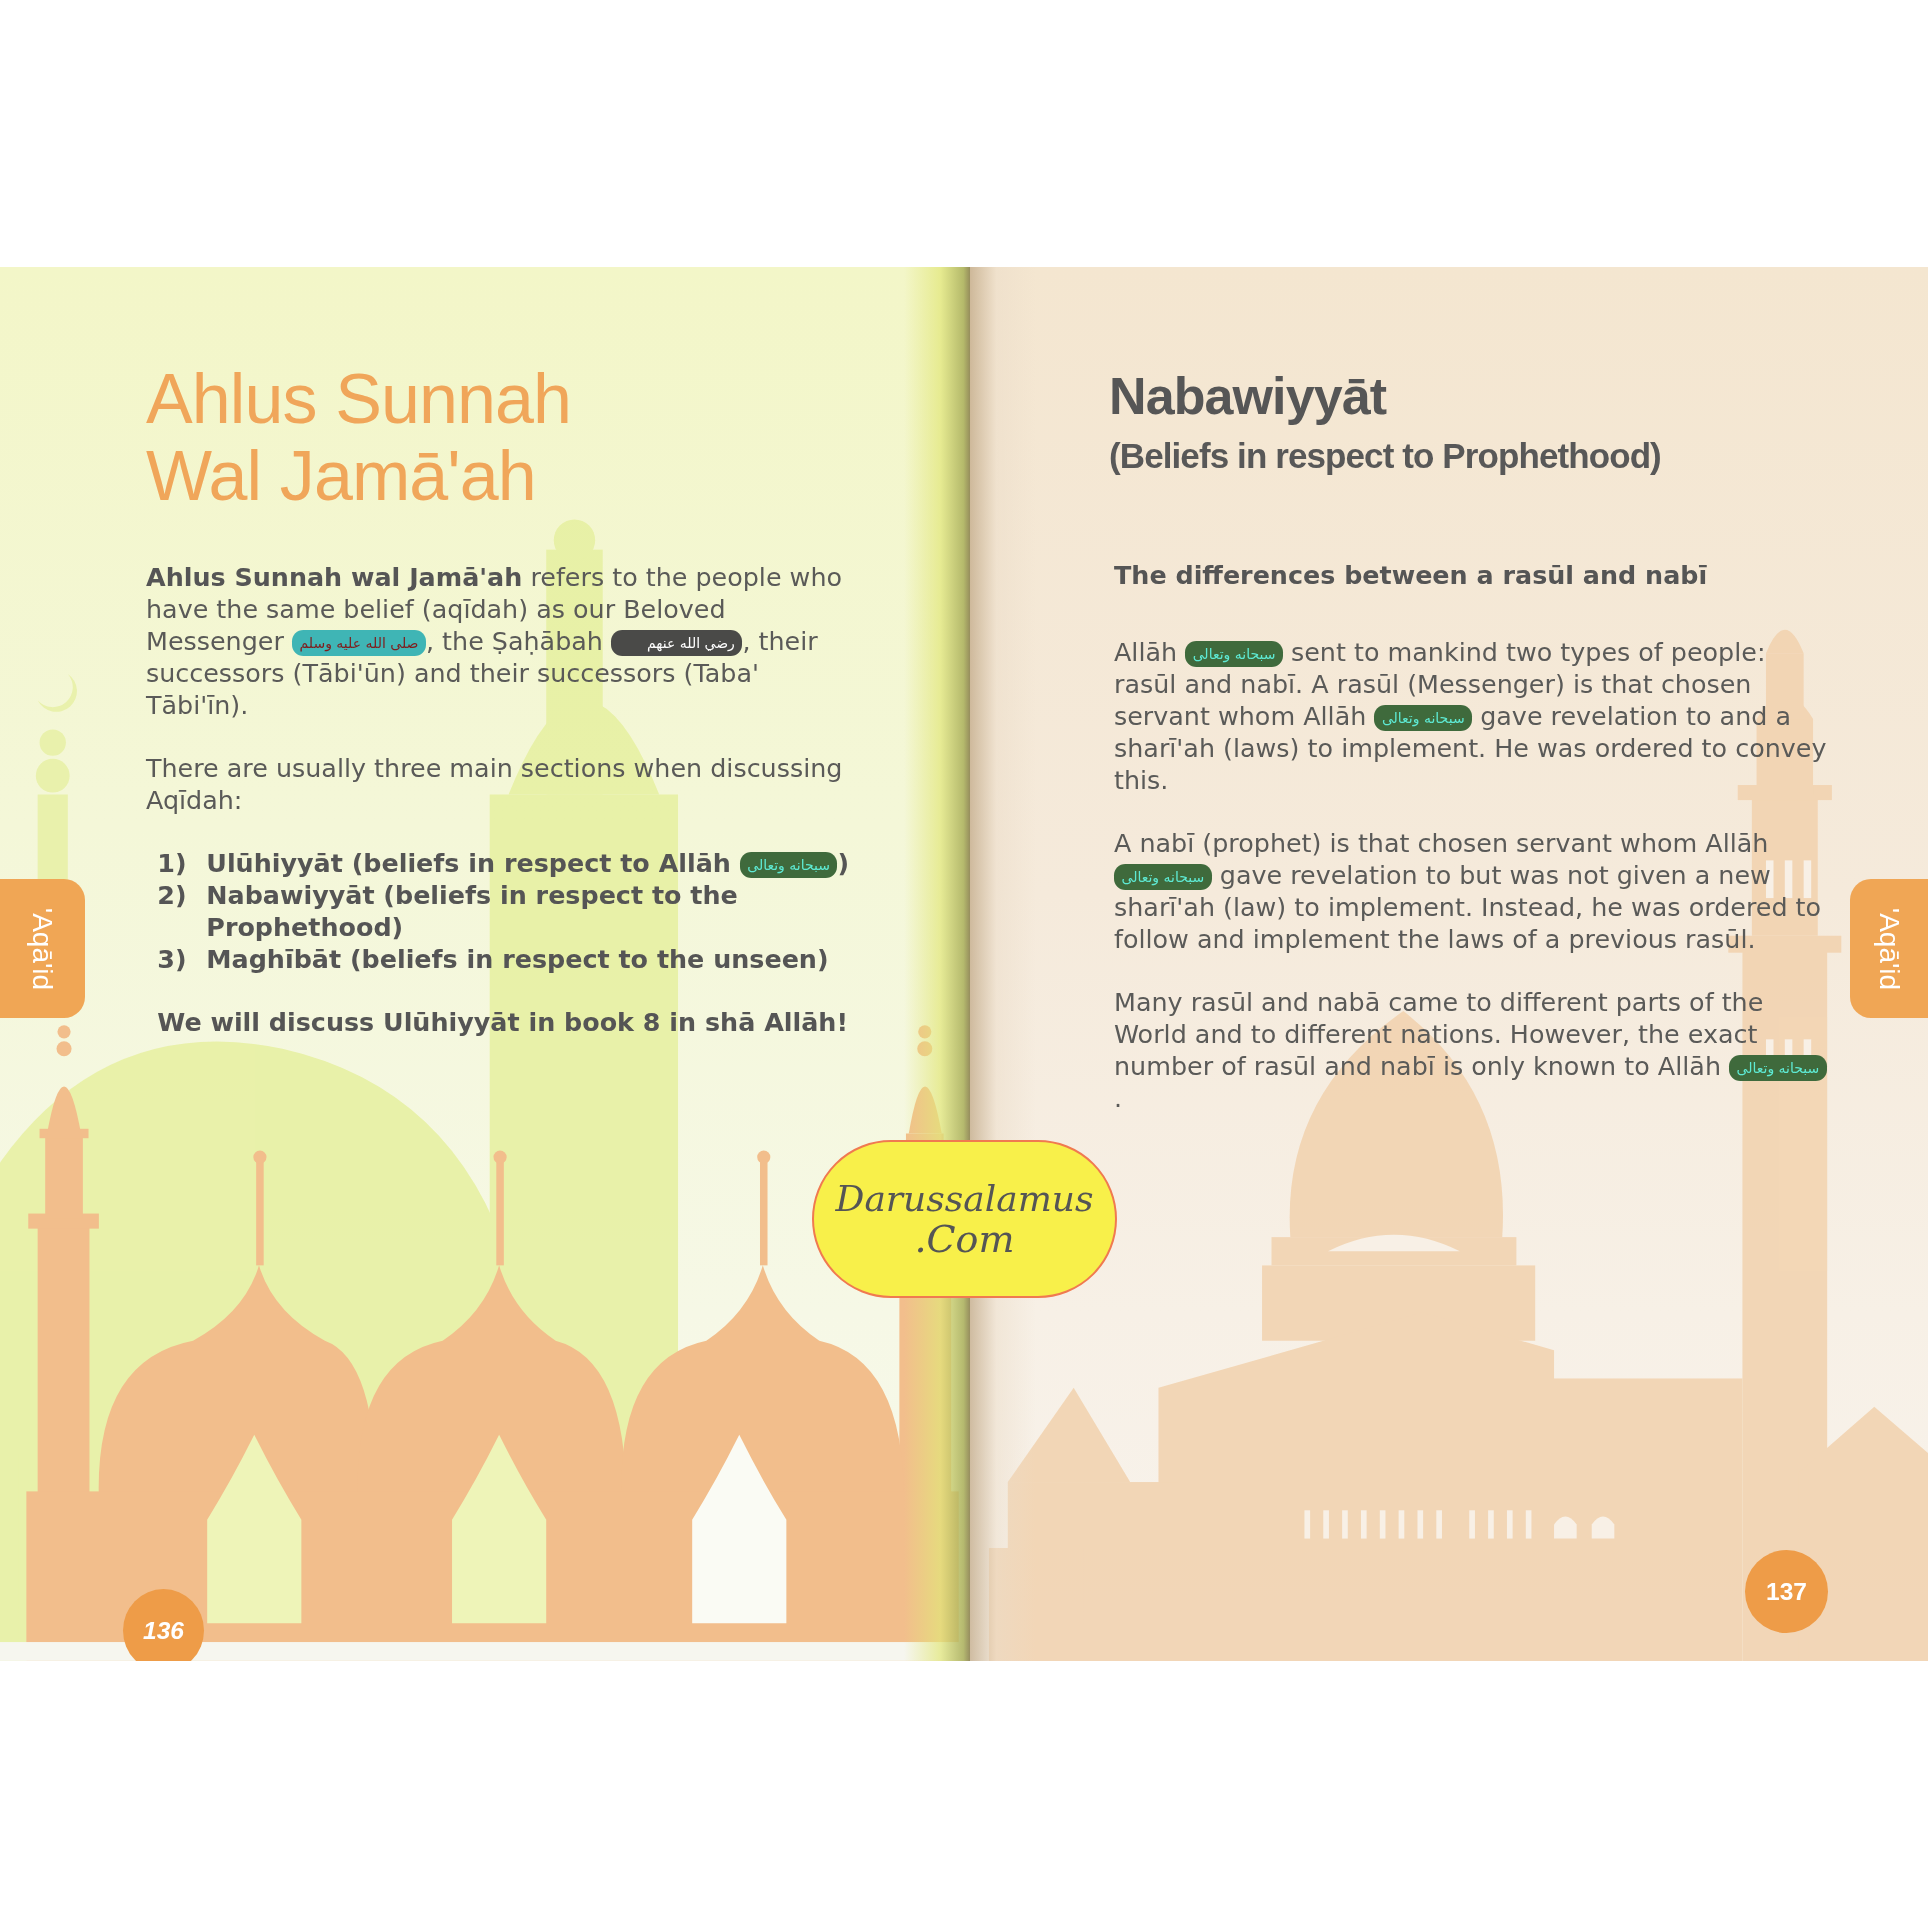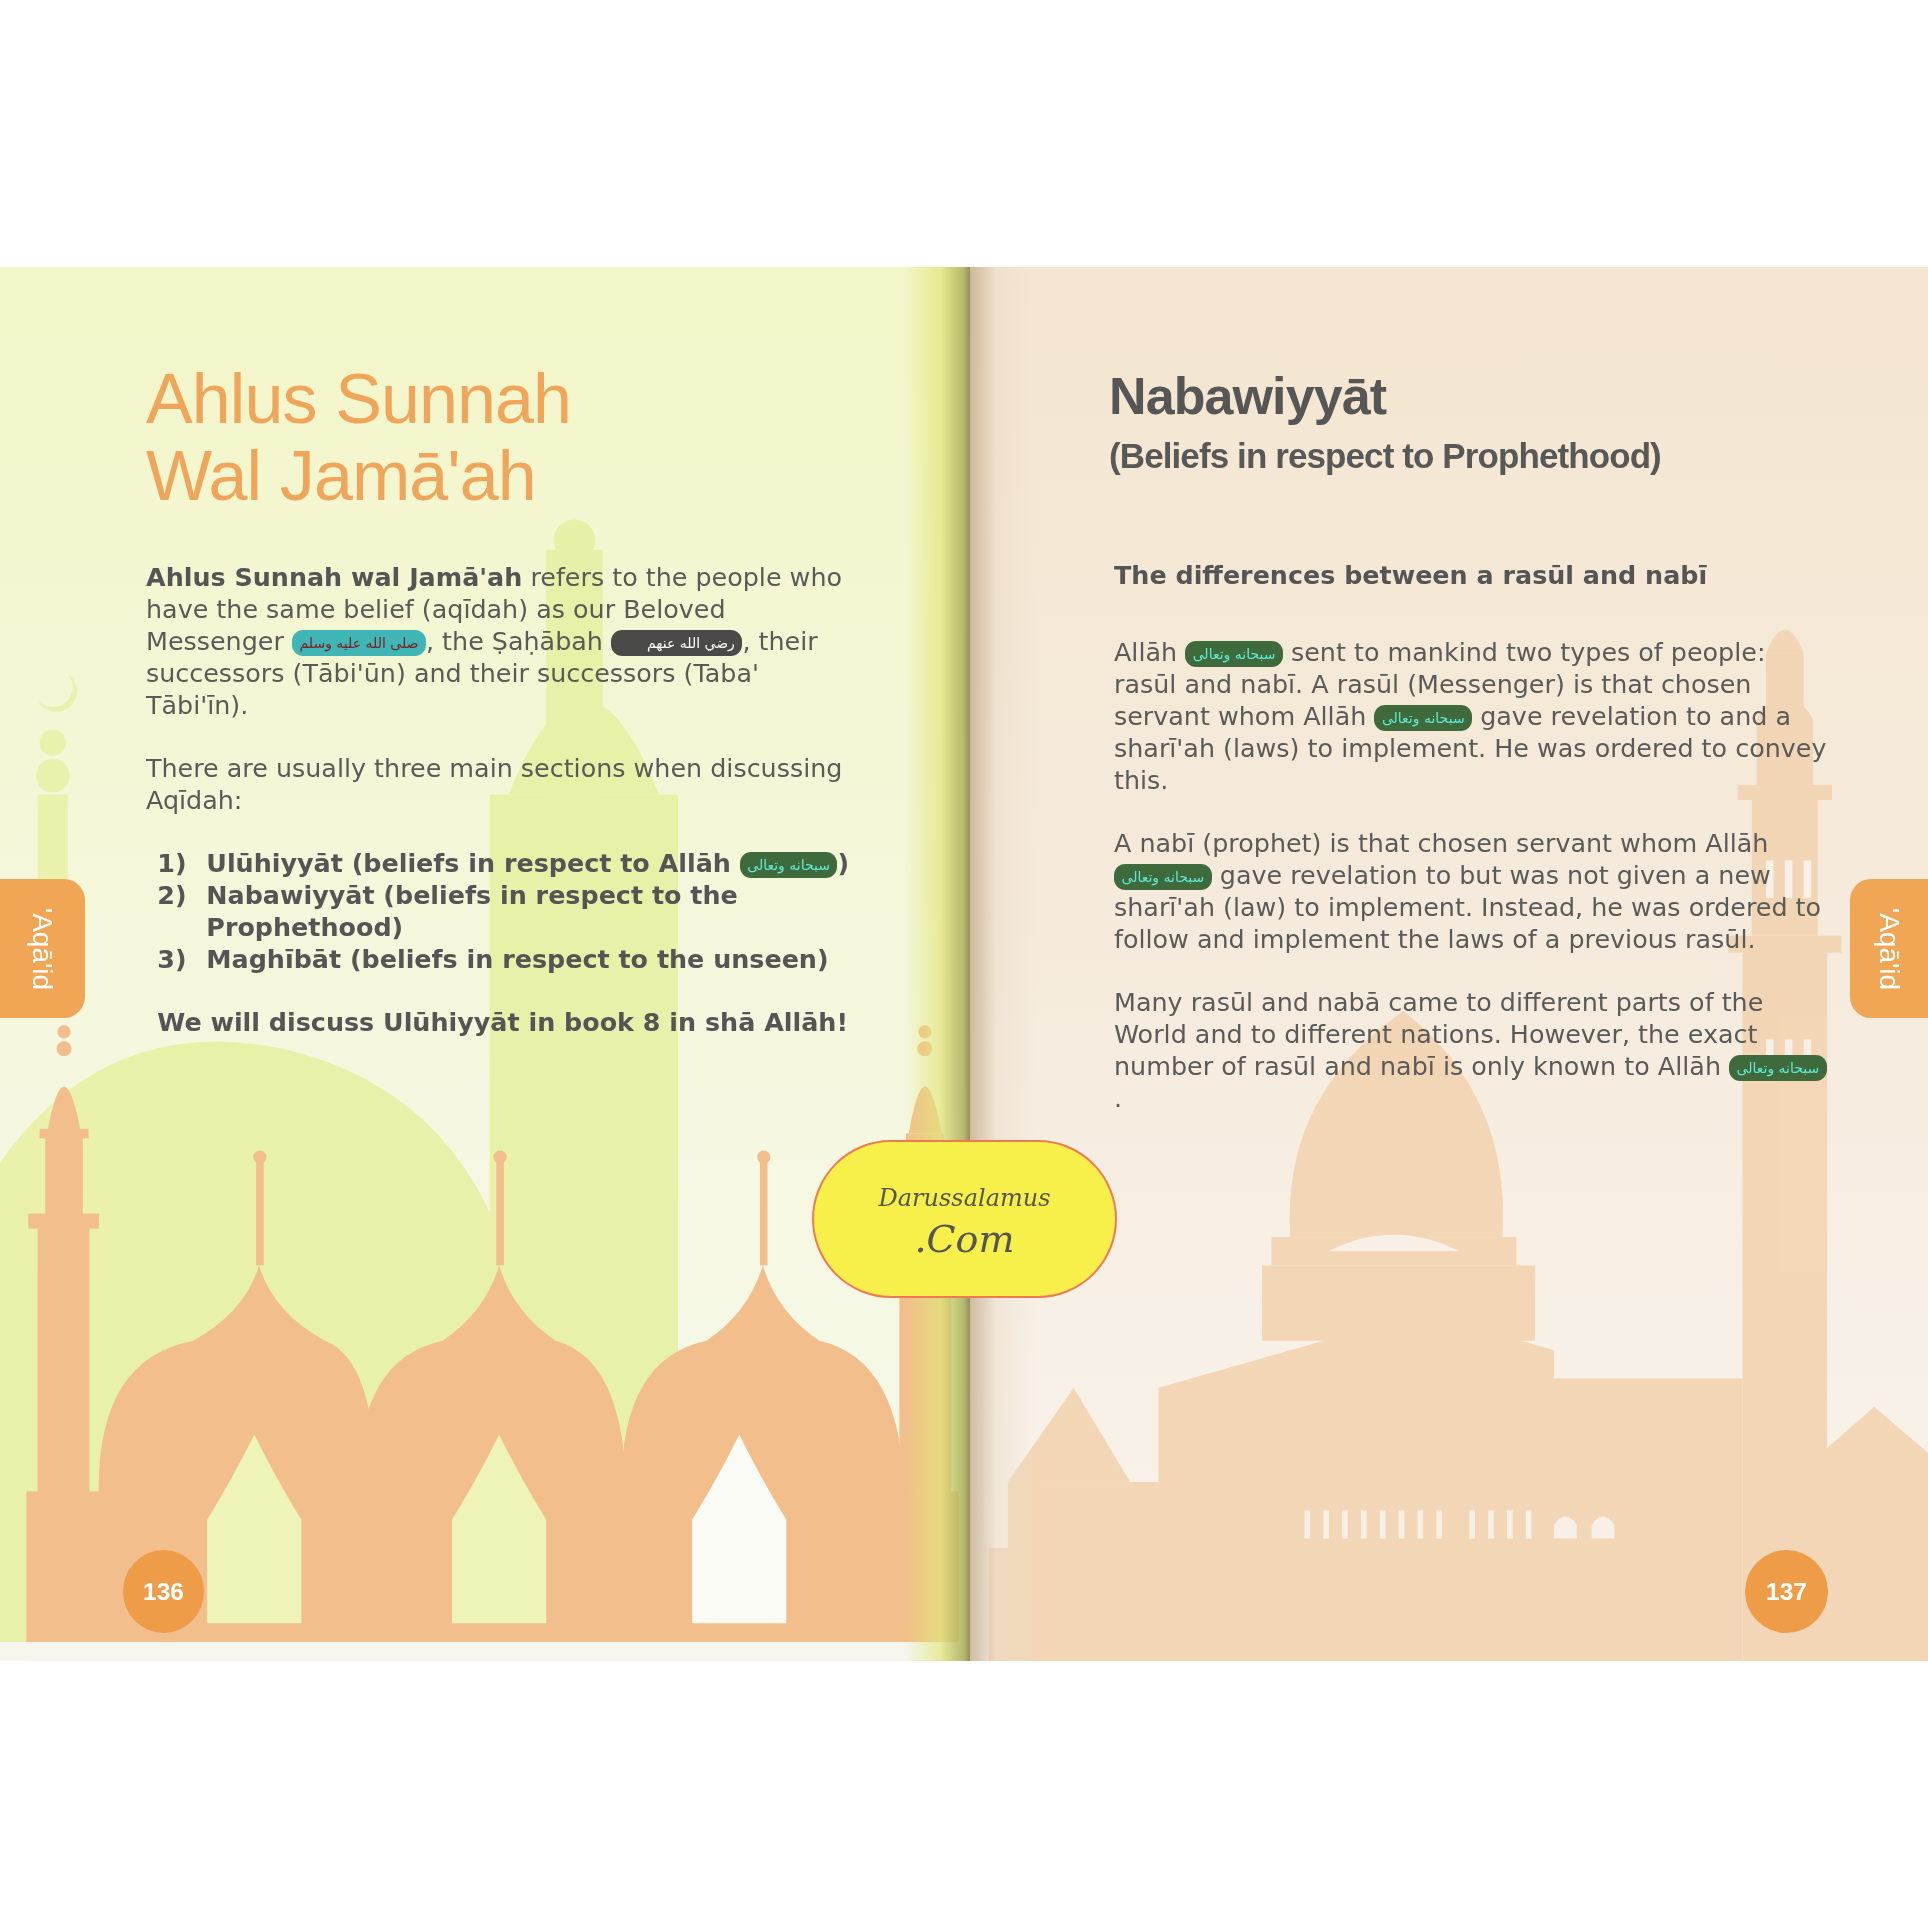--- a/index.html
+++ b/index.html
@@ -82,31 +82,31 @@
   .tab-left span { transform: rotate(90deg); }
   .tab-right { right: 0; top: 612px; border-radius: 21px 0 0 21px; width: 79px; }
   .tab-right span { transform: rotate(90deg); }
 
   
   .page-num {
     position: absolute; width: 83px; height: 83px; border-radius: 50%; background: #ee9c48;
     color: #fff; font-family: "Liberation Sans", sans-serif; font-weight: bold; font-size: 24.5px;
     display: flex; align-items: center; justify-content: center;
   }
-  .pn-left { left: 123px; top: 1283px; width: 81px; height: 83px; }
+  .pn-left { left: 123px; top: 1322px; width: 81px; height: 83px; font-style: italic; }
   .pn-right { left: 775px; top: 1283px; }
 
   
   .watermark {
     position: absolute; left: 812px; top: 873px; width: 305px; height: 158px;
     border-radius: 79px; background: #f8f04a; border: 2.8px solid #f07a50;
     display: flex; flex-direction: column; align-items: center; justify-content: center;
     font-family: "DejaVu Serif", serif; font-style: italic; color: #555; z-index: 5;
   }
-  .watermark .wm1 { font-size: 24px; line-height: 41px; }
+  .watermark .wm1 { font-size: 36px; line-height: 41px; }
   .watermark .wm2 { font-size: 38px; line-height: 41px; }
 </style>
 </head>
 <body>
 
 <div class="spread">
 
   <div class="page-left">
     <svg class="bg" width="970" height="1394" viewBox="0 0 1030 1480">
 

